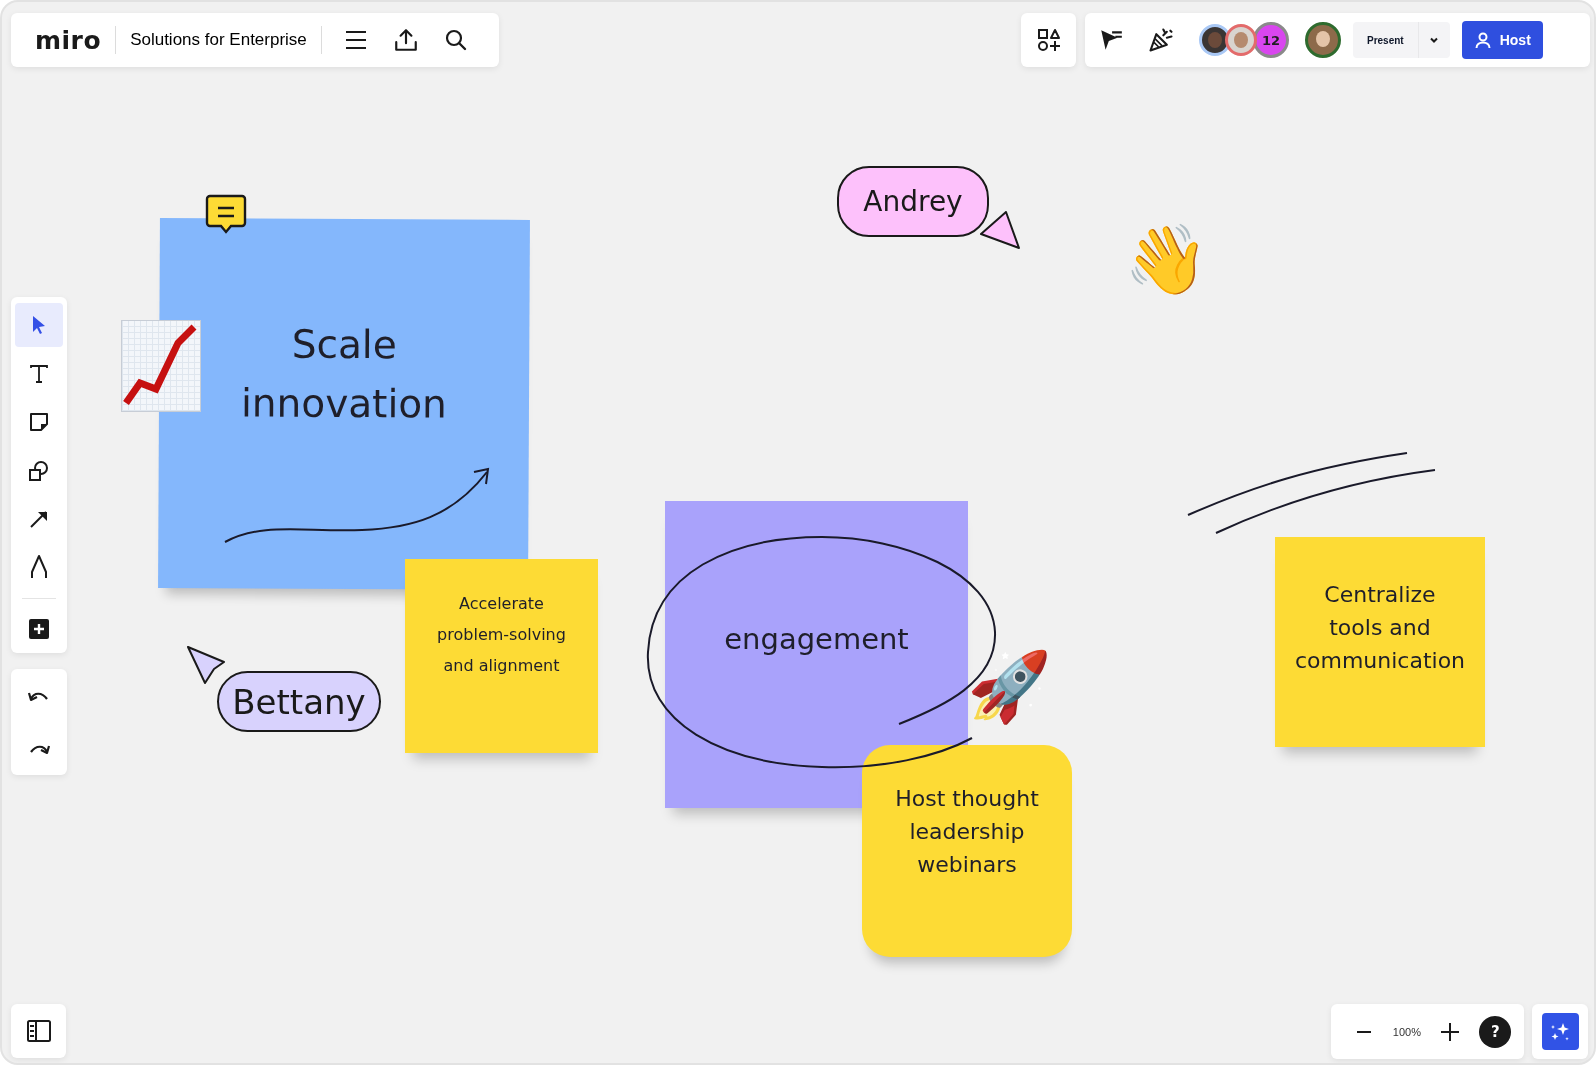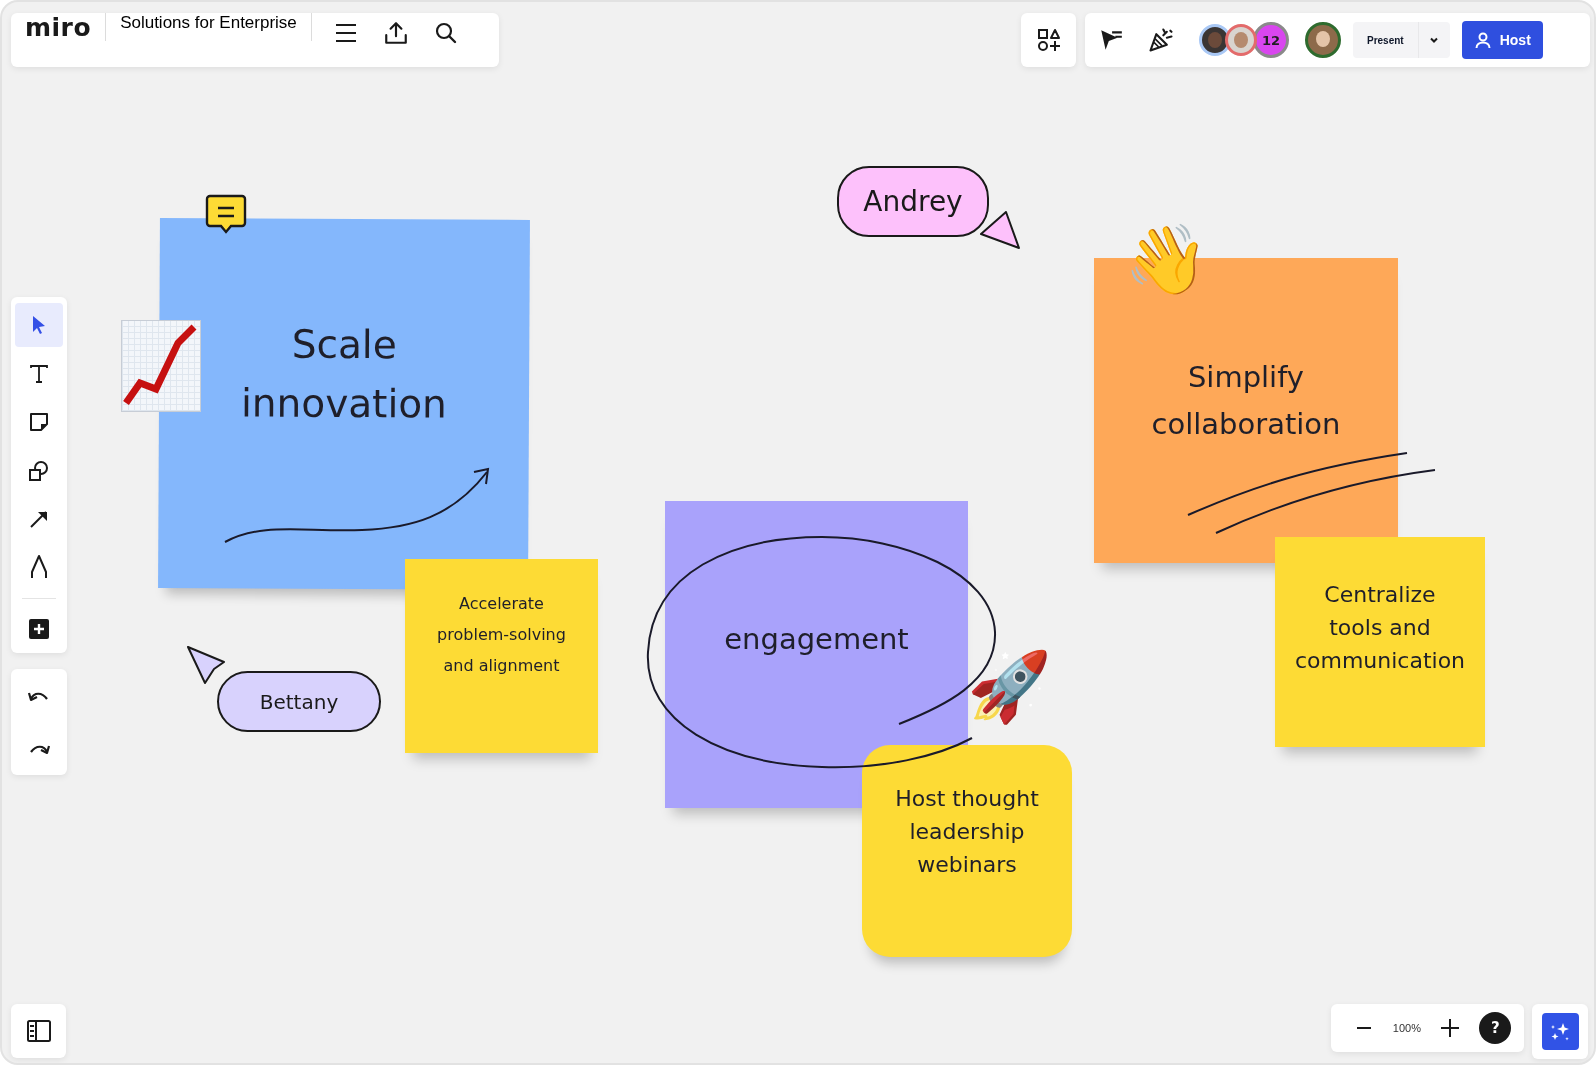--- a/index.html
+++ b/index.html
@@ -3,41 +3,41 @@
 <meta charset="utf-8">
 <style>
   * { box-sizing: border-box; margin: 0; padding: 0; }
   html, body { width: 1596px; height: 1065px; overflow: hidden; background: #ffffff; }
   body { font-family: "DejaVu Sans", "Liberation Sans", sans-serif; position: relative; }
   .frame {
     position: absolute; left: 0; top: 0; width: 1596px; height: 1065px;
     background: #f1f1f1; border: 2px solid #e2e2e2; border-radius: 18px; overflow: hidden;
   }
   .panel { position: absolute; background: #fff; border-radius: 6px; box-shadow: 0 2px 6px rgba(0,0,0,0.08); }
-  .topleft { left: 9px; top: 11px; width: 488px; height: 54px; display: flex; align-items: flex-start; padding-left: 14px; }
+  .topleft { left: 9px; top: 11px; width: 488px; height: 54px; display: flex; align-items: center; padding-left: 24px; }
   .logo { font-family: "DejaVu Sans", sans-serif; font-weight: bold; font-size: 25px; letter-spacing: 0.5px; color: #1a1a1a; }
   .vsep { width: 1px; height: 28px; background: #dcdcdc; margin: 0 14px; }
   .board-title { font-size: 17px; color: #000000; font-family: "Liberation Sans", sans-serif; }
   .icon-btn { width: 40px; height: 40px; display: flex; align-items: center; justify-content: center; cursor: pointer; }
   .shapes-panel { left: 1019px; top: 11px; width: 55px; height: 54px; display: flex; align-items: center; justify-content: center; }
   .topright { left: 1083px; top: 11px; width: 505px; height: 54px; display: flex; align-items: center; padding-left: 6px; }
   .avatar { width: 32px; height: 32px; border-radius: 50%; border: 3px solid; position: relative; background: #333; overflow: hidden; }
   .avatar .face { position: absolute; left: 6px; top: 5px; width: 14px; height: 16px; border-radius: 50%; }
   .counter { width: 36px; height: 36px; border-radius: 50%; border: 3px solid #8a8a8a; background: #d946ef; display: flex; align-items: center; justify-content: center; font-size: 13px; font-weight: bold; color: #1f1f1f; }
   .present { height: 36px; display: flex; align-items: stretch; background: #f4f4f6; border-radius: 4px; margin-left: 12px; }
   .present-label { display: flex; align-items: center; padding: 0 14px; font-size: 10px; font-weight: bold; color: #0f172a; font-family: Liberation Sans, sans-serif; cursor: pointer; }
   .present-caret { display: flex; align-items: center; justify-content: center; width: 32px; border-left: 1px solid #e8e8ea; cursor: pointer; }
   .share { margin-left: 12px; height: 38px; background: #2f4fdf; border-radius: 4px; color: #fff; display: flex; align-items: center; padding: 0 12px; font-weight: bold; font-size: 14px; font-family: "Liberation Sans", sans-serif; gap: 8px; cursor: pointer; }
   .toolbar { left: 9px; top: 295px; width: 56px; height: 356px; display: flex; flex-direction: column; align-items: center; padding-top: 4px; }
   .tool { width: 48px; height: 46px; margin: 2px 0; display: flex; align-items: center; justify-content: center; border-radius: 4px; cursor: pointer; }
   .tool.active { background: #e8ebfd; }
   .tsep { width: 34px; height: 1px; background: #e4e4e4; margin: 6px 0; }
   .undo-panel { left: 9px; top: 667px; width: 56px; height: 106px; display: flex; flex-direction: column; align-items: center; justify-content: space-around; }
   .sidebar-btn { left: 9px; top: 1002px; width: 55px; height: 54px; display: flex; align-items: center; justify-content: center; cursor: pointer; }
-  .zoom-panel { left: 1329px; top: 1002px; width: 193px; height: 48px; display: flex; align-items: center; justify-content: space-around; padding: 0 8px; }
+  .zoom-panel { left: 1329px; top: 1002px; width: 193px; height: 55px; display: flex; align-items: center; justify-content: space-around; padding: 0 8px; }
   .zoom-val { font-size: 11px; color: #333; font-family: "Liberation Sans", sans-serif; }
   .help { width: 32px; height: 32px; border-radius: 50%; background: #1a1a1a; color: #fff; display: flex; align-items: center; justify-content: center; font-weight: bold; font-size: 15px; cursor: pointer; }
   .ai-panel { left: 1530px; top: 1002px; width: 56px; height: 55px; display: flex; align-items: center; justify-content: center; }
   .ai-btn { width: 37px; height: 37px; background: #3153e6; border-radius: 4px; display: flex; align-items: center; justify-content: center; cursor: pointer; }
 
   .sticky { position: absolute; display: flex; align-items: center; justify-content: center; text-align: center; color: #1f1f2a; font-family: "DejaVu Sans", sans-serif; box-shadow: 0 14px 12px -8px rgba(0,0,0,0.22); cursor: move; }
   .big { font-size: 39px; line-height: 59px; }
   .mid { font-size: 29px; line-height: 47px; }
   .small { font-size: 16px; line-height: 31px; }
   .yellow-s { font-size: 22px; line-height: 33px; }
@@ -238,39 +238,33 @@
   </div>
 
   <div class="sticky yellow-s" style="left:860px;top:743px;width:210px;height:212px;background:#fddb35;padding-bottom:40px;border-radius:28px;">
     <div>
       <div>Host thought</div>
       <div>leadership</div>
       <div>webinars</div>
     </div>
   </div>
 
-  <div class="sticky mid" style="left:1092px;top:256px;width:304px;height:305px;background:#fea858;padding-bottom:20px;">
-    <div>
-      <div>Simplify</div>
-      <div>collaboration</div>
-    </div>
-  </div>
 
   <div class="sticky yellow-s" style="left:1273px;top:535px;width:210px;height:210px;background:#fddb35;padding-bottom:30px;">
     <div>
       <div>Centralize</div>
       <div>tools and</div>
       <div>communication</div>
     </div>
   </div>
 
   <div class="pill" style="left:835px;top:164px;width:152px;height:71px;background:#fdc1fb;font-size:28px;">
     <span>Andrey</span>
   </div>
-  <div class="pill" style="left:215px;top:669px;width:164px;height:61px;background:#d8d2fd;font-size:20px;">
+  <div class="pill" style="left:215px;top:669px;width:164px;height:61px;background:#d8d2fd;font-size:34px;">
     <span>Bettany</span>
   </div>
 
   <div style="position:absolute;left:119px;top:318px;width:80px;height:92px;background:repeating-linear-gradient(0deg,#dfe6ee 0 1px,transparent 1px 6px),repeating-linear-gradient(90deg,#dfe6ee 0 1px,#f3f6fa 1px 6px);border:1px solid #c7cdd6;">
     <svg width="80" height="92" viewBox="0 0 80 92">
         <path d="M4 82L18 62 34 68 56 22 72 6" stroke="#c61010" stroke-width="7" fill="none" stroke-linejoin="miter"></path>
       </svg>
   </div>
   <div style="position:absolute;left:202px;top:192px;">
     <svg width="44" height="42" viewBox="0 0 44 42">

